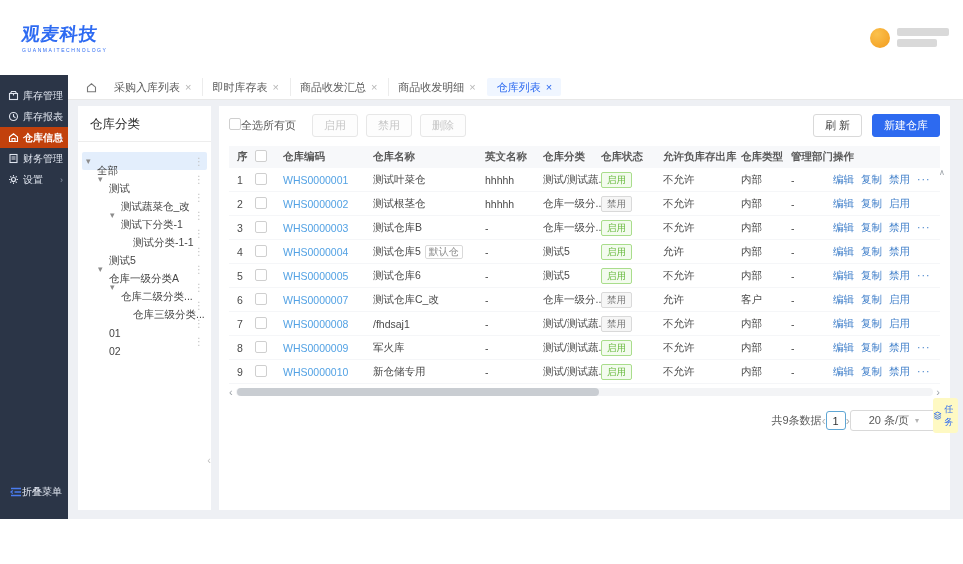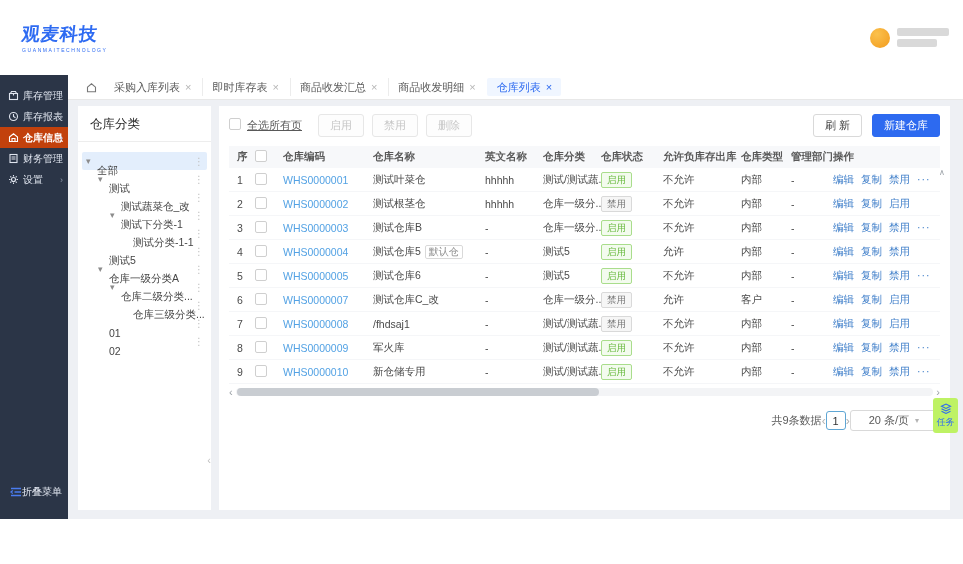--- a/index.html
+++ b/index.html
@@ -50,21 +50,21 @@
   .row-inner { display:flex; align-items:center; overflow:hidden; white-space:nowrap; }
   .tcaret { width:11px; visibility:hidden; color:#8c8c8c; font-size:9px; flex:0 0 11px; }
   .tcaret.show { visibility:visible; }
   .tlabel { font-size:10.5px; overflow:hidden; text-overflow:ellipsis;margin-top:20px; }
   .tdots { position:absolute; right:3px; color:#c2c2c2; font-size:10px; }
   .panel-collapse { position:absolute; right:0; top:348px; color:#c0c0c0; font-size:11px; cursor:pointer; }
 
   
   .table-panel { position:relative; flex:1; background:#fff; padding:8px 10px; min-width:0; }
   .toolbar { display:flex; align-items:center; }
-  .selall { display:flex; align-items:flex-start; gap:6px; color:#595959; cursor:pointer;text-decoration:underline; }
+  .selall { display:flex; align-items:flex-start; color:#595959; cursor:pointer; }
   .cb { width:12px; height:12px; border:1px solid #cfcfcf; border-radius:2px; background:#fff; display:inline-block; flex:0 0 12px; }
   .btn { font-size:11px; padding:3px 11px; border:1px solid #d9d9d9; background:#fff; border-radius:3px; color:#404040; cursor:pointer; font-family:inherit; }
   .btn.dis { color:#c6c6c6; border-color:#e7e7e7; background:#fdfdfd; margin-left:8px; }
   .btn.dis:first-of-type { margin-left:16px; }
   .spacer { flex:1; }
   .btn.ghost { margin-right:10px; }
   .btn.primary { background:#2d6af0; border-color:#2d6af0; color:#fff; }
 
   .grid { display:grid; grid-template-columns:26px 28px 90px 112px 58px 58px 62px 78px 50px 42px 1fr; align-items:center; }
   .thead { margin-top:9px; background:#f7f8fa; height:22px; color:#595959; font-weight:bold; font-size:10.5px; }
@@ -84,21 +84,21 @@
   .hscroll { display:flex; align-items:center; gap:3px; margin-top:3px; height:10px; color:#9aa0a6; }
   .hscroll .track { flex:1; height:8px; background:#f3f4f6; border-radius:4px; position:relative; }
   .hscroll .thumb { position:absolute; left:1px; top:0; width:52%; height:8px; background:#c9cdd2; border-radius:4px; cursor:grab; }
 
   .pager { display:flex; align-items:center; justify-content:flex-end; margin-top:13px; color:#595959; padding-right:2px; }
   .pnav { color:#b3b3b3; cursor:pointer; font-size:12px; }
   .pnum { width:20px; height:19px; border:1px solid #5fa6d4; border-radius:3px; display:flex; align-items:center; justify-content:center; color:#333; cursor:pointer; }
   .psize { border:1px solid #d9d9d9; border-radius:3px; padding:2px 18px; display:flex; align-items:center; gap:6px; color:#595959; cursor:pointer; }
   .psize .pcaret { color:#b3b3b3; font-size:8px; }
 
-  .task-fab { position:absolute; right:5px; top:398px; width:25px; height:35px; background:#bef264; border-radius:3px; display:flex; flex-direction:column; align-items:center; justify-content:center; gap:2px; color:#2d6af0; font-size:9px; cursor:pointer; }
+  .task-fab { position:absolute; right:5px; top:398px; width:25px; height:35px; background:#fef9c3; border-radius:3px; display:flex; flex-direction:row; align-items:center; justify-content:center; gap:2px; color:#2d6af0; font-size:9px; cursor:pointer; }
 </style>
 </head>
 <body>
 
 <div class="app">
 
   <div class="header">
     <div>
       <div class="logo-cn">观麦科技</div>
       <div class="logo-en">GUANMAITECHNOLOGY</div>

